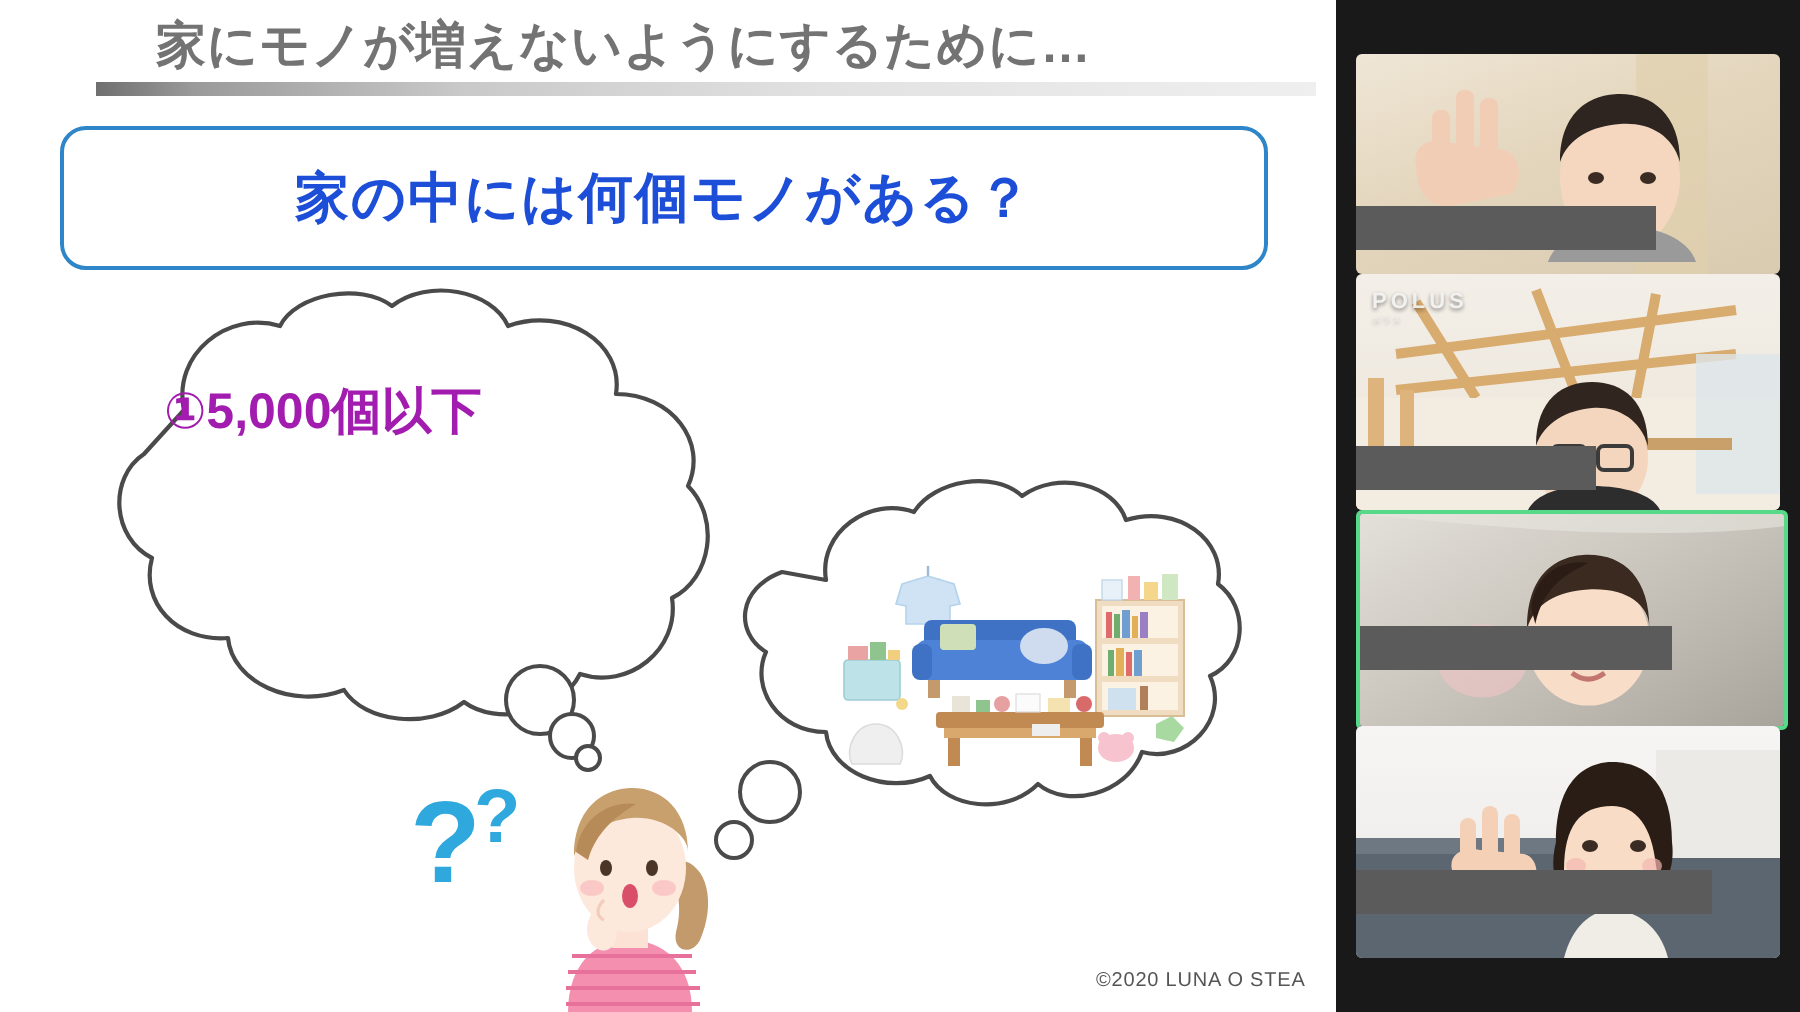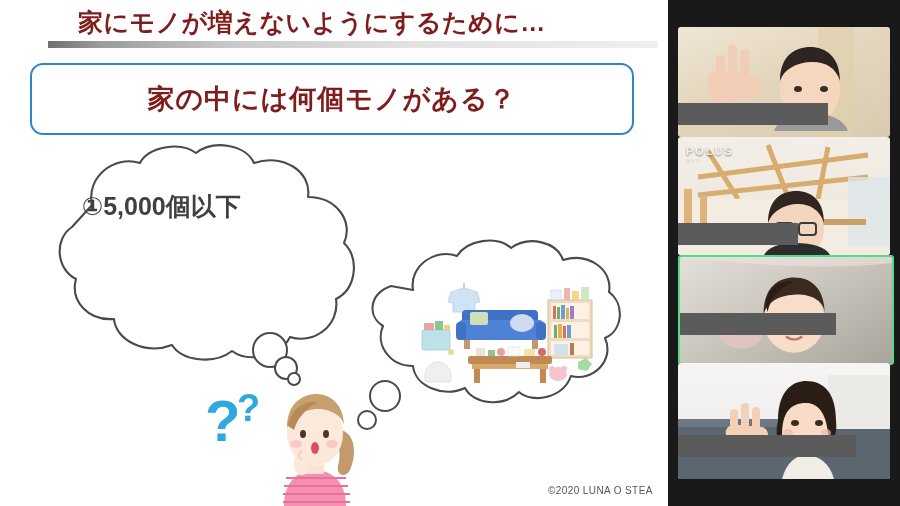--- a/index.html
+++ b/index.html
@@ -4,38 +4,38 @@
 <style>
   html,body{margin:0;padding:0;background:#ffffff;}
   body{width:900px;height:506px;overflow:hidden;
        font-family:"Liberation Sans","DejaVu Sans",sans-serif;}
   #stage{position:relative;width:900px;height:506px;background:#ffffff;}
 
   
   #slide{position:absolute;left:0;top:0;width:668px;height:506px;background:#fff;overflow:hidden;}
 
   #slide-title{position:absolute;left:78px;top:6px;width:560px;
-    font-size:25px;font-weight:700;color:#7f1d1d;letter-spacing:.5px;white-space:nowrap;}
+    font-size:25px;font-weight:700;color:#737373;letter-spacing:.5px;white-space:nowrap;}
 
   #title-rule{position:absolute;left:48px;top:41px;width:610px;height:7px;
     background:linear-gradient(to right,#6f6f6f 0%,#9a9a9a 8%,#c9c9c9 30%,#e2e2e2 60%,#efefef 100%);}
 
   #question-box{position:absolute;left:30px;top:63px;width:600px;height:68px;
     border:2.5px solid #2e86c8;border-radius:13px;background:#fff;
     display:flex;align-items:center;justify-content:center;}
-  #question-box .qtext{font-size:27px;font-weight:700;color:#7f1d1d;letter-spacing:1px;white-space:nowrap;}
+  #question-box .qtext{font-size:27px;font-weight:700;color:#1d4ed8;letter-spacing:1px;white-space:nowrap;}
 
   
   .bubble-svg{position:absolute;pointer-events:none;}
   #bubble-left{left:14px;top:143px;}
   #bubble-right{left:355px;top:238px;}
 
   
   #options{position:absolute;left:82px;top:190px;width:280px;}
-  .opt{font-size:25px;font-weight:700;color:#404040;line-height:1.32;white-space:nowrap;}
+  .opt{font-size:25px;font-weight:700;color:#a21caf;line-height:1.32;white-space:nowrap;}
 
   
   #room{position:absolute;left:418px;top:278px;width:186px;height:110px;}
 
   
   #girl{position:absolute;left:258px;top:378px;width:110px;height:128px;}
   #qmarks{position:absolute;left:205px;top:385px;width:70px;height:80px;}
 
   #copyright{position:absolute;left:548px;top:485px;font-size:10px;color:#555;letter-spacing:.4px;}
 

